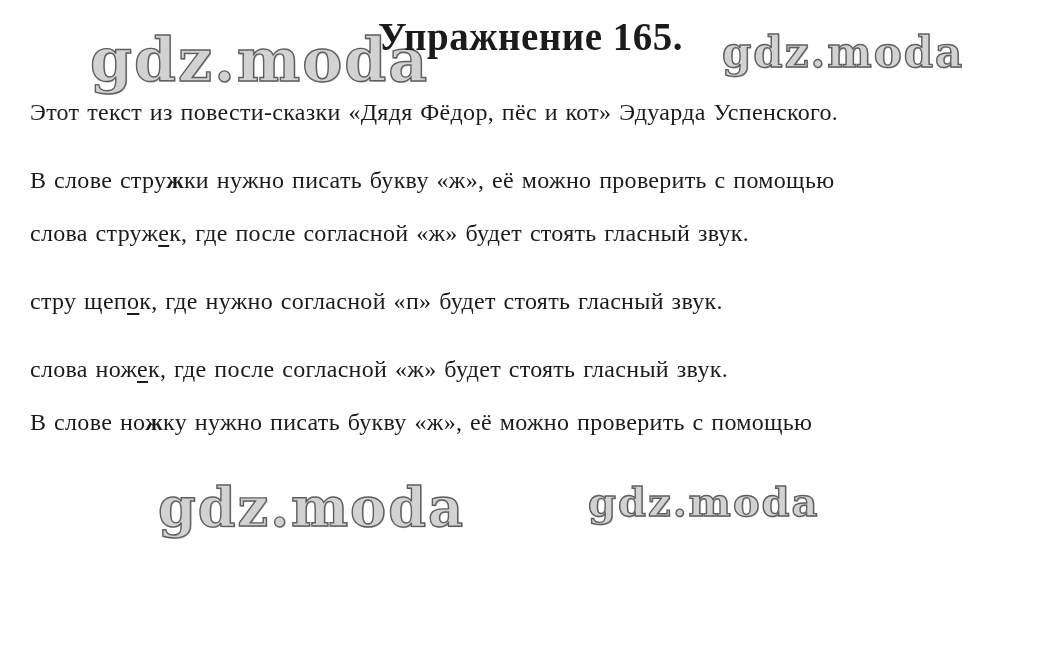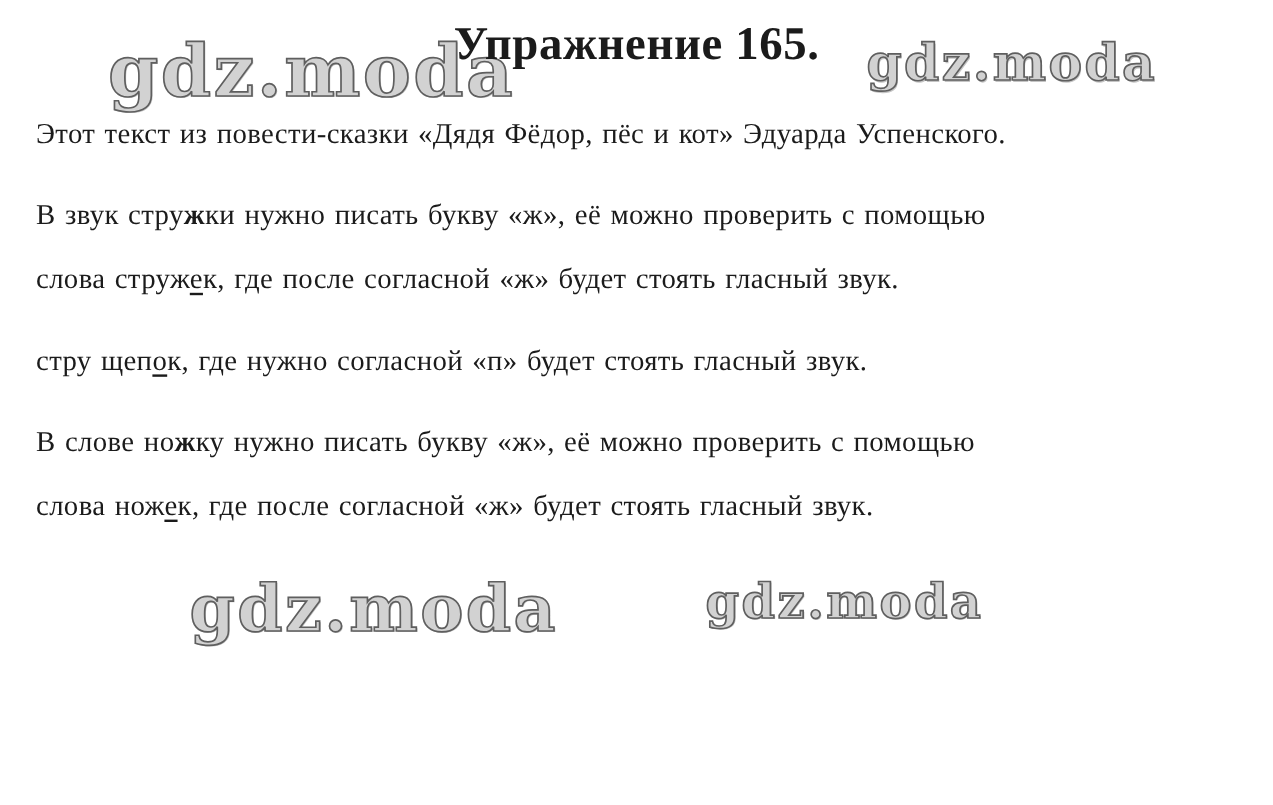--- a/index.html
+++ b/index.html
@@ -68,27 +68,27 @@
   <div class="wm wm-3">gdz.moda</div>
   <div class="wm wm-4">gdz.moda</div>
 
   <div class="title">Упражнение 165.</div>
 
   <div class="content">
       <div class="para">
         <div class="line"><span>Этот текст из повести-сказки «Дядя Фёдор, пёс и кот» Эдуарда Успенского.</span></div>
       </div>
       <div class="para">
-        <div class="line"><span>В звук стру</span><span class="b">ж</span><span>ки нужно писать букву «ж», её можно проверить с помощью</span></div>
+        <div class="line"><span>В слове стру</span><span class="b">ж</span><span>ки нужно писать букву «ж», её можно проверить с помощью</span></div>
         <div class="line"><span>слова струж</span><span class="u">е</span><span>к, где после согласной «ж» будет стоять гласный звук.</span></div>
       </div>
       <div class="para">
         <div class="line"><span>стру щеп</span><span class="u">о</span><span>к, где нужно согласной «п» будет стоять гласный звук.</span></div>
       </div>
       <div class="para">
+        <div class="line"><span>слова нож</span><span class="u">е</span><span>к, где после согласной «ж» будет стоять гласный звук.</span></div>
         <div class="line"><span>В слове но</span><span class="b">ж</span><span>ку нужно писать букву «ж», её можно проверить с помощью</span></div>
-        <div class="line"><span>слова нож</span><span class="u">е</span><span>к, где после согласной «ж» будет стоять гласный звук.</span></div>
       </div>
       <div class="para">
       </div>
     </div>
 
 </div>
 
 </body></html>

